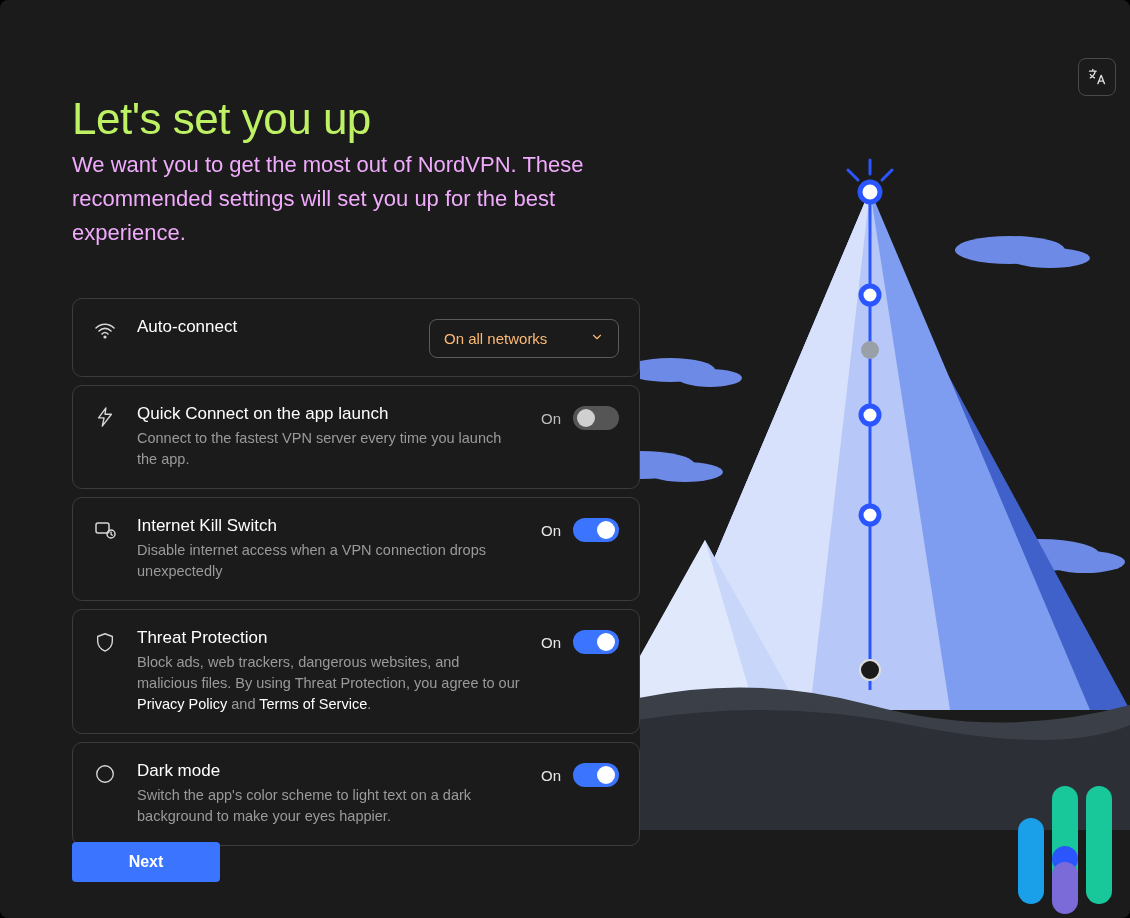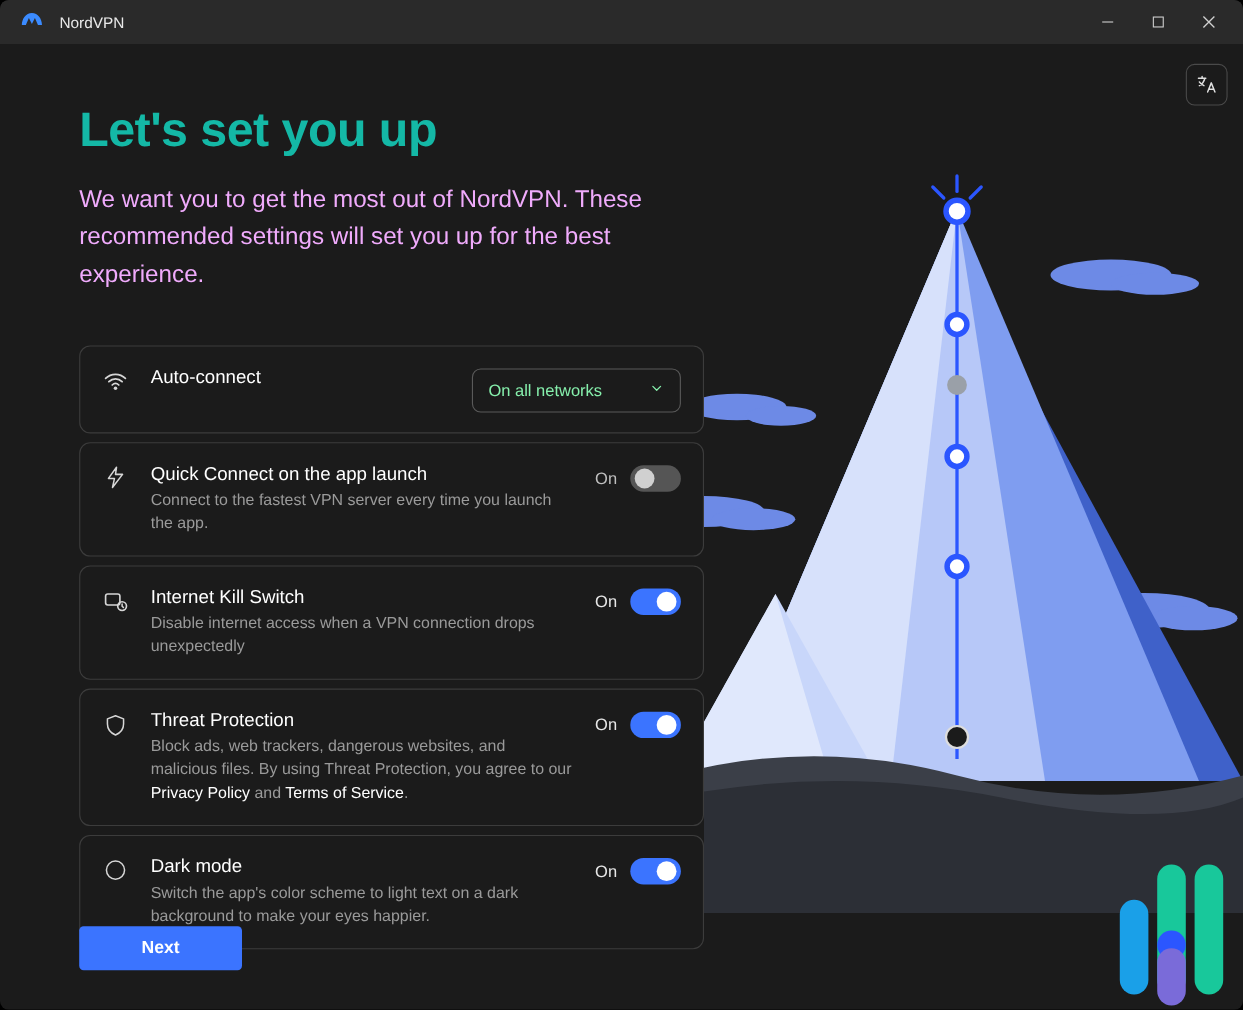--- a/index.html
+++ b/index.html
@@ -13,33 +13,33 @@
   .titlebar .spacer { flex: 1; }
   .win-btn { width: 46px; height: 40px; display: flex; align-items: center; justify-content: center; color: #cfcfcf; }
 
   
   .content { position: absolute; top: 40px; left: 0; right: 0; bottom: 0; display: flex; }
   .left { flex: 0 0 640px; padding: 54px 0 0 72px; position: relative; }
   .right { flex: 1; position: relative; overflow: hidden; }
 
   .lang-btn { position: absolute; top: 58px; right: 14px; width: 38px; height: 38px; border: 1px solid #4a4a4a; border-radius: 8px; display: flex; align-items: center; justify-content: center; color: #e0e0e0; z-index: 20; }
 
-  h1.page-title { font-size: 44px; font-weight: 700; color: #14b8a6; margin-bottom: 20px; letter-spacing: -0.5px; }
+  h1.page-title { font-size: 44px; font-weight: 400; color: #bef264; margin-bottom: 4px; letter-spacing: -0.5px; }
   .subtitle { font-size: 22px; line-height: 1.55; color: #f0abfc; max-width: 520px; margin-bottom: 48px; }
 
   .settings { width: 568px; display: flex; flex-direction: column; gap: 8px; }
   .card { border: 1px solid #3c3c3c; border-radius: 10px; padding: 18px 20px 18px 18px; display: flex; align-items: flex-start; gap: 18px; }
   .card .icon-col { width: 28px; padding-top: 2px; display: flex; justify-content: center; color: #d6d6d6; flex-shrink: 0; }
   .card .text-col { flex: 1; }
   .card .text-col .title { font-size: 17px; font-weight: 400; color: #fff; margin-bottom: 4px; }
   .card .text-col .desc { font-size: 14.5px; line-height: 1.45; color: #9a9a9a; }
   .card .text-col .desc a { color: #ffffff; text-decoration: none; }
   .card .ctrl-col { display: flex; align-items: center; gap: 12px; padding-top: 2px; flex-shrink: 0; }
 
-  .dropdown { border: 1px solid #5a5a5a; border-radius: 8px; padding: 10px 14px; min-width: 190px; display: flex; align-items: center; justify-content: space-between; color: #86efac; font-size: 15px; }
+  .dropdown { border: 1px solid #5a5a5a; border-radius: 8px; padding: 10px 14px; min-width: 190px; display: flex; align-items: center; justify-content: space-between; color: #fdba74; font-size: 15px; }
   .dropdown .chev { margin-left: 12px; }
 
   .toggle-label { font-size: 15px; color: #bfbfbf; }
   .toggle-label.onstate { color: #e7e7e7; }
   .toggle { width: 46px; height: 24px; border-radius: 12px; position: relative; }
   .toggle.off { background: #555; }
   .toggle.on { background: #3b74ff; }
   .toggle .knob { position: absolute; top: 3px; width: 18px; height: 18px; border-radius: 50%; background: #fff; }
   .toggle.off .knob { left: 4px; background: #2b2b2b; }
   .toggle.on .knob { right: 4px; }
@@ -61,44 +61,20 @@
   .brand-bars .stack { position: relative; }
   .brand-bars .purple { width: 26px; height: 52px; background: #7a6bd9; border-radius: 13px; position: absolute; left: 0; bottom: -10px; }
   .brand-bars .dot { width: 26px; height: 26px; border-radius: 50%; background: #2b56ff; position: absolute; left: 0; bottom: 32px; }
 
 </style>
 </head>
 <body>
 
 <div class="window">
 
-  <div class="titlebar">
-    <span class="app-icon">
-      <svg width="22" height="22" viewBox="0 0 24 24">
-          <path d="M12 3 C6 3 2 9 2 15 L6 15 L9 8 L12 14 L15 8 L18 15 L22 15 C22 9 18 3 12 3 Z" fill="#3b8bff"></path>
-        </svg>
-    </span>
-    <span class="app-title">NordVPN</span>
-    <span class="spacer"></span>
-    <div class="win-btn">
-      <svg width="12" height="12" viewBox="0 0 12 12">
-          <rect x="1" y="5.5" width="10" height="1" fill="currentColor"></rect>
-        </svg>
-    </div>
-    <div class="win-btn">
-      <svg width="12" height="12" viewBox="0 0 12 12">
-          <rect x="1.5" y="1.5" width="9" height="9" fill="none" stroke="currentColor" stroke-width="1"></rect>
-        </svg>
-    </div>
-    <div class="win-btn close">
-      <svg width="12" height="12" viewBox="0 0 12 12">
-          <path d="M1 1 L11 11 M11 1 L1 11" stroke="currentColor" stroke-width="1.2"></path>
-        </svg>
-    </div>
-  </div>
 
   <div class="lang-btn">
     <svg width="20" height="20" viewBox="0 0 24 24">
       <path d="M3 5h8M7 3v2M10 5c-1 4-4 7-6 8M4 9c1 2 3 3 5 4M13 20l4-10 4 10M14.5 17h5" stroke="currentColor" stroke-width="1.6" fill="none" stroke-linecap="round" stroke-linejoin="round"></path>
     </svg>
   </div>
 
   <div class="content">
     <div class="left">
       <h1 class="page-title">Let's set you up</h1>

